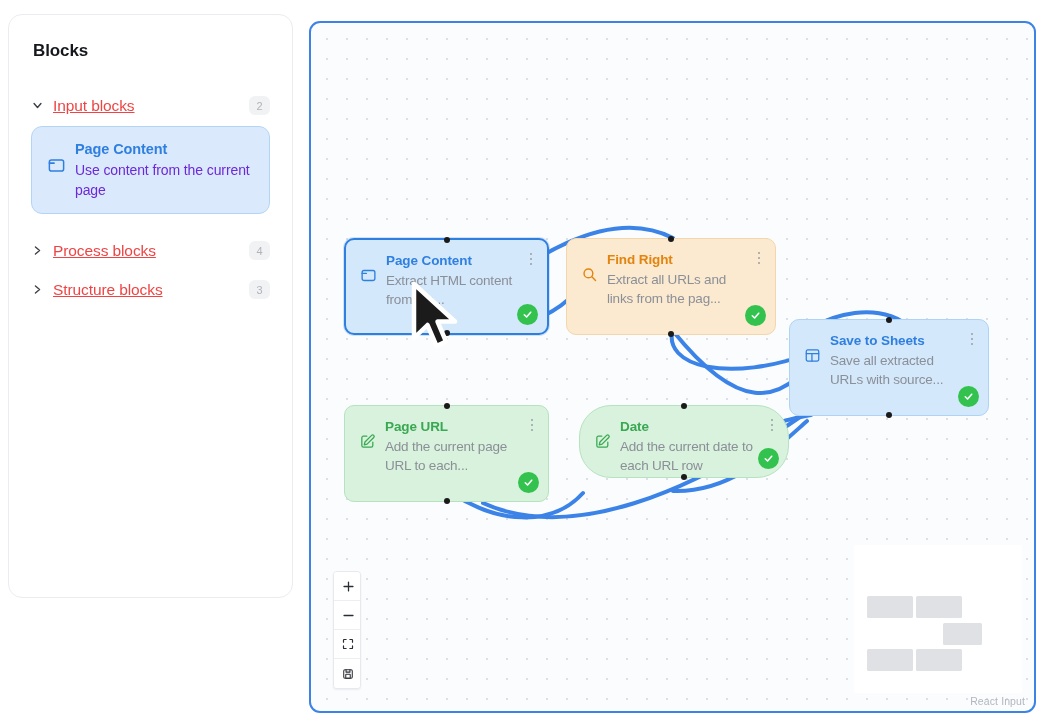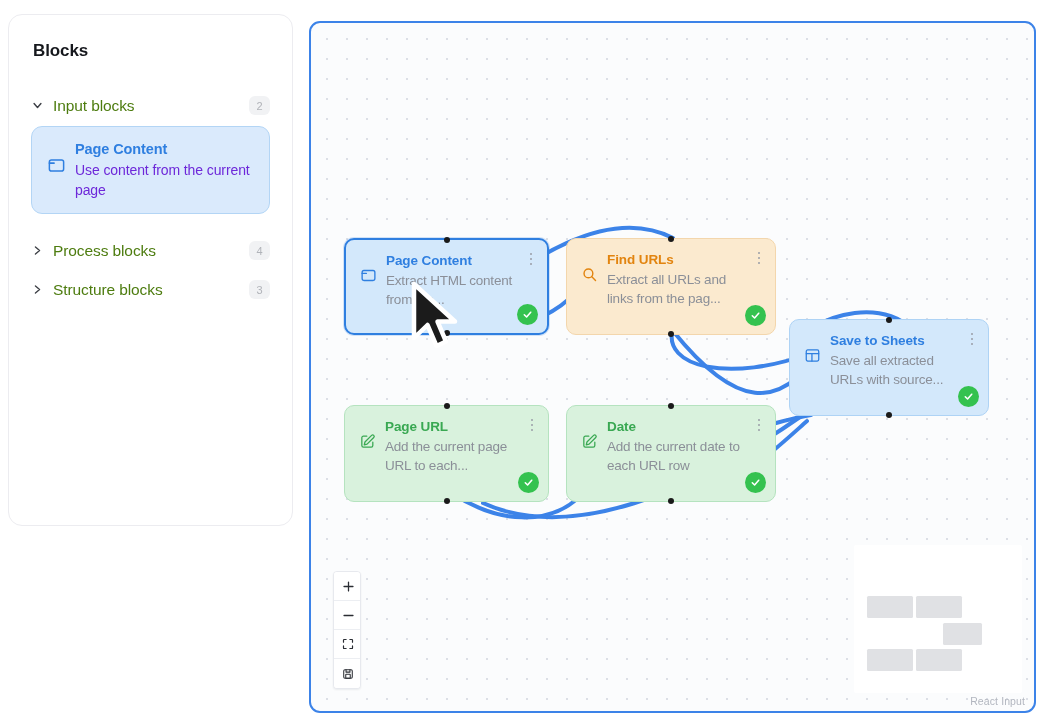--- a/index.html
+++ b/index.html
@@ -20,21 +20,21 @@
     height: 720px;
     background: #ffffff;
   }
 
   
   .sidebar {
     position: absolute;
     left: 8px;
     top: 14px;
     width: 285px;
-    height: 512px;
+    height: 584px;
     background: #ffffff;
     border: 1px solid #ececf0;
     border-radius: 14px;
     padding: 26px 0 0 0;
     overflow: hidden;
   }
 
   .sidebar-title {
     font-size: 17px;
     font-weight: bold;
@@ -65,22 +65,23 @@
     justify-content: center;
     color: #3c3f45;
     margin-right: 7px;
   }
   .chev svg { display: block; }
   .chev.open svg { transform: rotate(90deg); }
 
   .group-name {
     flex: 1;
     font-size: 15.5px;
-    color: #4d7c0f;
+    color: #ef4444;
     letter-spacing: -0.1px;
+    text-decoration: underline;
   }
 
   .group-count {
     min-width: 21px;
     height: 19px;
     padding: 0 6px;
     border-radius: 6px;
     background: #f1f2f4;
     color: #86899199;
     font-size: 11px;
@@ -410,21 +411,21 @@
 
     <div class="node node-orange" style="left:255px; top:215px; width:210px; height:97px;">
       <span class="handle top"></span>
       <span class="n-icon c-orange">
         <svg width="17" height="17" viewBox="0 0 24 24" fill="none" stroke="currentColor" stroke-width="2" stroke-linecap="round" stroke-linejoin="round">
           <circle cx="10.5" cy="10.5" r="6.2"></circle>
             <path d="M15.3 15.3L20.5 20.5"></path>
         </svg>
       </span>
       <span class="n-body">
-        <span class="n-title c-orange" style="display:block">Find URLs</span>
+        <span class="n-title c-orange" style="display:block">Find Right</span>
         <span class="n-desc" style="display:block">Extract all URLs and links from the pag...</span>
       </span>
       <span class="n-menu">
           <i></i>
           <i></i>
           <i></i>
         </span>
       <span class="n-check">
         <svg width="11" height="11" viewBox="0 0 24 24" fill="none" stroke="currentColor" stroke-width="3.4" stroke-linecap="round" stroke-linejoin="round">
             <polyline points="5,12.5 10,17.5 19,7"></polyline>
@@ -476,21 +477,21 @@
           <i></i>
         </span>
       <span class="n-check">
         <svg width="11" height="11" viewBox="0 0 24 24" fill="none" stroke="currentColor" stroke-width="3.4" stroke-linecap="round" stroke-linejoin="round">
             <polyline points="5,12.5 10,17.5 19,7"></polyline>
           </svg>
       </span>
       <span class="handle bottom"></span>
     </div>
 
-    <div class="node node-green" style="left:255px; top:382px; width:210px; height:97px;">
+    <div class="node node-green" style="left:268px; top:382px; width:210px; height:73px;border-radius:32px;">
       <span class="handle top"></span>
       <span class="n-icon c-green">
         <svg width="17" height="17" viewBox="0 0 24 24" fill="none" stroke="currentColor" stroke-width="1.8" stroke-linecap="round" stroke-linejoin="round">
           <path d="M11 4.5H6.2A2.2 2.2 0 0 0 4 6.7v11.1A2.2 2.2 0 0 0 6.2 20h11.1a2.2 2.2 0 0 0 2.2-2.2V13"></path>
           <path d="M17.8 3.3a2.1 2.1 0 0 1 3 3L11.4 15.7l-3.9.9.9-3.9z"></path>
         </svg>
       </span>
       <span class="n-body">
         <span class="n-title c-green" style="display:block">Date</span>
         <span class="n-desc" style="display:block">Add the current date to each URL row</span>

